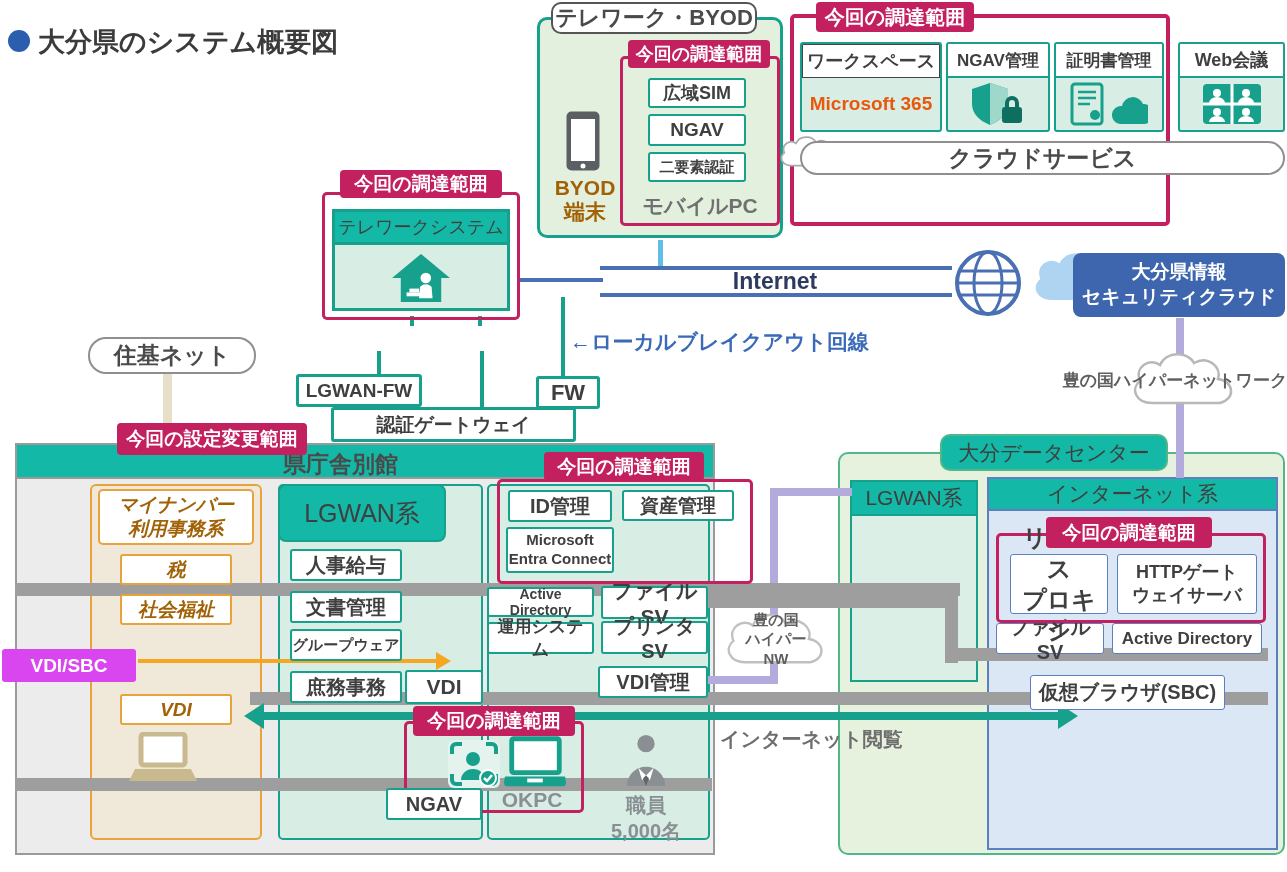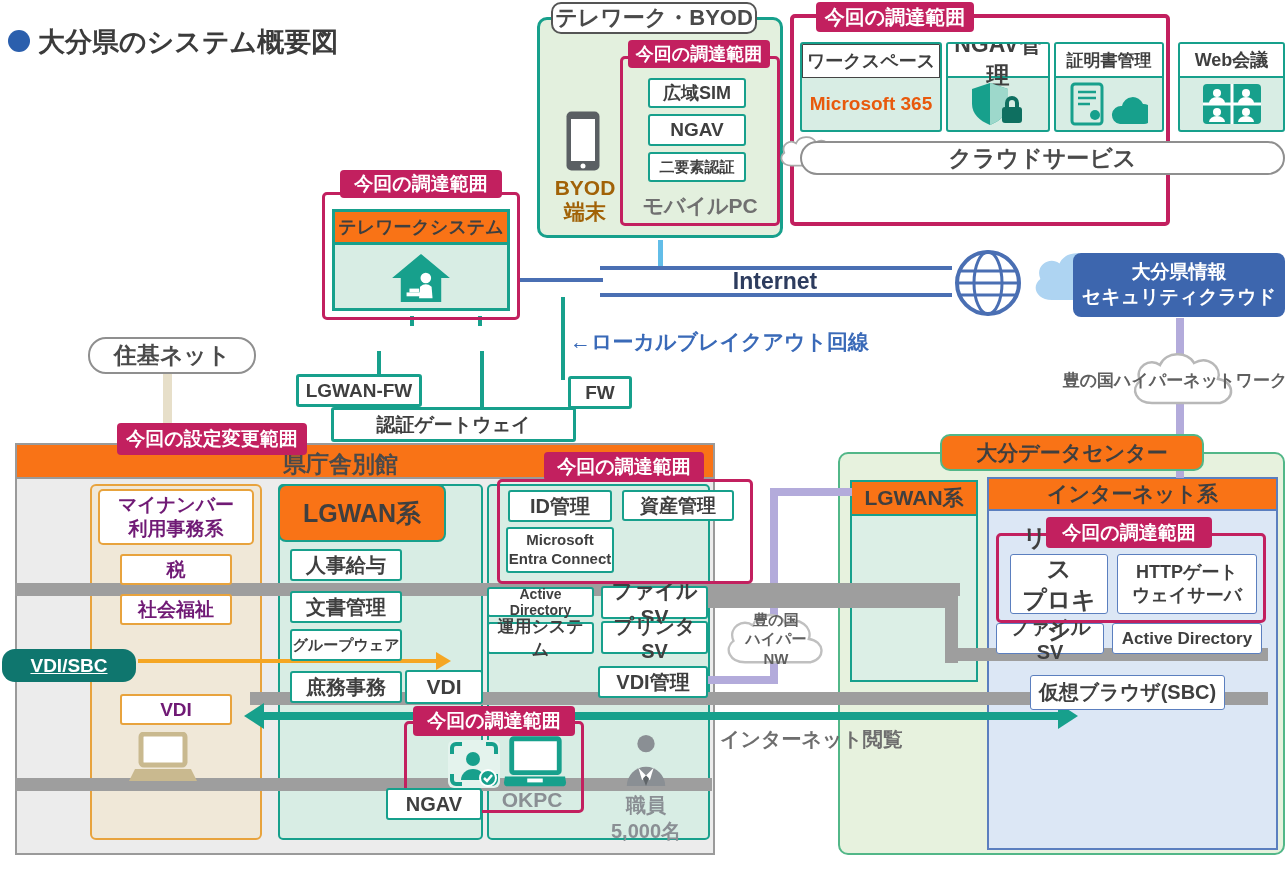--- a/index.html
+++ b/index.html
@@ -13,26 +13,26 @@
   .panel-green{background:#e3f0de;border:3px solid #17a08c;border-radius:10px;}
   .panel-gray{background:#ececec;border:2px solid #9a9a9a;}
   .panel-dc{background:#e7f2de;border:2.5px solid #52b788;border-radius:10px;}
   .zone-teal{background:#d8ede4;border:2.5px solid #17a08c;border-radius:5px;}
   .zone-beige{background:#f0e8d8;border:2px solid #e8a33d;border-radius:6px;}
   .zone-blue{background:#dce7f5;border:2px solid #5b7fbf;}
   .zone-dcgreen{background:#dcefe6;border:2px solid #17a08c;}
   
   .bx{background:#fff;border:2.5px solid #17a08c;border-radius:3px;font-weight:bold;color:#3f3f3f;}
   .bx-thick{border-width:3px;}
-  .bx-orange{background:#fff;border:2px solid #e8a33d;border-radius:3px;font-weight:bold;color:#701a75;}
+  .bx-orange{background:#fff;border:2px solid #e8a33d;border-radius:3px;font-weight:bold;color:#a16207;font-style:italic;}
   .bx-blue{background:#fff;border:2px solid #5b7fbf;border-radius:3px;font-weight:bold;color:#3f3f3f;}
   .pill{background:#fff;border:2.5px solid #8f8f8f;border-radius:18px;font-weight:bold;color:#4a4a4a;}
   .mag-label{background:#c2205f;color:#fff;font-weight:bold;border-radius:4px;z-index:30;}
   .mag-box{border:3.5px solid #c2205f;border-radius:5px;background:transparent;z-index:25;}
-  .hdr{background:#f97316;font-weight:bold;color:#3f3f3f;}
+  .hdr{background:#14b8a6;font-weight:normal;color:#3f3f3f;}
   .bar{background:#9e9e9e;z-index:5;}
   .tl{background:#17a08c;z-index:4;}
   .bl{background:#4a6fb3;z-index:4;}
   .pl{background:#b3abdb;z-index:4;}
   .card{background:#d8ede4;border:2.5px solid #17a08c;border-radius:3px;overflow:hidden;display:flex;flex-direction:column;}
   .card .chead{background:#fff;border-bottom:2px solid #17a08c;font-weight:bold;height:32px;display:flex;align-items:center;justify-content:center;}
   .card .cbody{flex:1;display:flex;align-items:center;justify-content:center;}
   .tri{width:0;height:0;position:absolute;z-index:6;}
   svg{display:block;}
 </style>
@@ -115,21 +115,21 @@
   <div class="abs bx ctr" style="left:648px;top:152px;width:98px;height:30px;font-size:15px;border-width:2px;z-index:26;">二要素認証</div>
   <div class="abs ctr bold" style="left:620px;top:192px;width:160px;height:28px;font-size:21px;color:#707070;z-index:26;">モバイルPC</div>
 
   <div class="abs mag-box" style="left:790px;top:14px;width:380px;height:212px;border-width:4px;z-index:8;"></div>
   <div class="abs mag-label ctr" style="left:816px;top:2px;width:158px;height:30px;font-size:20px;">今回の調達範囲</div>
   <div class="abs card" style="left:800px;top:42px;width:142px;height:90px;z-index:10;">
     <div class="chead" style="font-size:18px;border:1.5px solid #444;">ワークスペース</div>
     <div class="cbody bold" style="font-size:19px;color:#e8590c;">Microsoft 365</div>
   </div>
   <div class="abs card" style="left:946px;top:42px;width:104px;height:90px;z-index:10;">
-    <div class="chead" style="font-size:23px;text-align:center;">NGAV管理</div>
+    <div class="chead" style="font-size:17px;">NGAV管理</div>
     <div class="cbody">
         <span>
       <svg width="56" height="46" viewBox="0 0 56 46">
             <path d="M20 2 L38 8 V23 C38 33 30 40 20 44 C10 40 2 33 2 23 V8 Z" fill="#17a08c"></path>
             <path d="M20 2 L38 8 V23 C38 33 30 40 20 44 Z" fill="#9dd8cb"></path>
             <rect x="32" y="26" width="20" height="16" rx="3" fill="#0e6f60"></rect>
             <path d="M37 26 v-4 a5 5 0 0 1 10 0 v4" stroke="#0e6f60" stroke-width="4" fill="none"></path>
           </svg>
         </span>
     </div>
@@ -190,21 +190,21 @@
             <path d="M31 36 q6 -5 12 0 l1 12 h-14 z" fill="#fff"></path>
             <rect x="17" y="42" width="15" height="4" fill="#fff"></rect>
             <rect x="20" y="38" width="10" height="4" fill="#fff"></rect>
           </svg>
         </span>
     </div>
   </div>
   <div class="abs pill ctr" style="left:88px;top:337px;width:168px;height:37px;font-size:23px;z-index:10;">住基ネット</div>
 
   <div class="abs bx bx-thick ctr" style="left:296px;top:374px;width:126px;height:33px;font-size:19px;z-index:10;">LGWAN-FW</div>
-  <div class="abs bx bx-thick ctr" style="left:536px;top:376px;width:64px;height:33px;font-size:19px;z-index:10;margin-left:32px;">FW</div>
+  <div class="abs bx bx-thick ctr" style="left:536px;top:376px;width:64px;height:33px;font-size:22px;z-index:10;">FW</div>
   <div class="abs bx bx-thick ctr" style="left:331px;top:407px;width:245px;height:35px;font-size:19px;z-index:10;">認証ゲートウェイ</div>
   <div class="abs bold" style="left:570px;top:328px;font-size:21px;color:#3a6ab8;z-index:10;">←ローカルブレイクアウト回線</div>
   <div class="abs mag-label ctr" style="left:117px;top:423px;width:190px;height:32px;font-size:19px;">今回の設定変更範囲</div>
 
   <div class="abs" style="left:952px;top:247px;z-index:7;">
     <svg width="72" height="72" viewBox="0 0 72 72">
         <circle cx="36" cy="36" r="31" fill="#fff" stroke="#4a6fb3" stroke-width="4"></circle>
         <ellipse cx="36" cy="36" rx="14" ry="31" fill="none" stroke="#4a6fb3" stroke-width="3"></ellipse>
         <line x1="7" y1="24" x2="65" y2="24" stroke="#4a6fb3" stroke-width="3"></line>
         <line x1="5" y1="36" x2="67" y2="36" stroke="#4a6fb3" stroke-width="3"></line>
@@ -250,21 +250,21 @@
   <div class="abs bx ctr" style="left:508px;top:490px;width:104px;height:32px;font-size:20px;border-width:2px;z-index:26;">ID管理</div>
   <div class="abs bx ctr" style="left:622px;top:490px;width:112px;height:31px;font-size:19px;border-width:2px;z-index:26;">資産管理</div>
   <div class="abs bx ctr pre" style="left:506px;top:527px;width:108px;height:46px;font-size:15px;line-height:1.25;border-width:2px;z-index:26;">Microsoft
 Entra Connect</div>
   <div class="abs bx ctr" style="left:487px;top:587px;width:107px;height:30px;font-size:14px;border-width:2px;z-index:10;">Active Directory</div>
   <div class="abs bx ctr" style="left:601px;top:586px;width:107px;height:33px;font-size:21px;border-width:2px;z-index:10;">ファイルSV</div>
   <div class="abs bx ctr" style="left:487px;top:622px;width:107px;height:32px;font-size:17px;border-width:2px;z-index:10;">運用システム</div>
   <div class="abs bx ctr" style="left:601px;top:621px;width:107px;height:33px;font-size:20px;border-width:2px;z-index:10;">プリンタSV</div>
   <div class="abs bx ctr" style="left:598px;top:666px;width:110px;height:32px;font-size:20px;border-width:2px;z-index:10;">VDI管理</div>
 
-  <div class="abs ctr bold" style="left:2px;top:649px;width:134px;height:33px;background:#0f766e;color:#fff;font-size:19px;border-radius:13px;z-index:10;text-decoration:underline;">VDI/SBC</div>
+  <div class="abs ctr bold" style="left:2px;top:649px;width:134px;height:33px;background:#d946ef;color:#fff;font-size:19px;border-radius:3px;z-index:10;">VDI/SBC</div>
 
   <div class="abs mag-box" style="left:404px;top:721px;width:180px;height:92px;border-width:3px;"></div>
   <div class="abs mag-label ctr" style="left:413px;top:706px;width:162px;height:30px;font-size:19px;">今回の調達範囲</div>
   <div class="abs" style="left:448px;top:740px;z-index:26;">
     <svg width="52" height="48" viewBox="0 0 52 48">
         <rect width="52" height="48" rx="6" fill="#e4f3ed"></rect>
         <path d="M4 14 V8 a4 4 0 0 1 4-4 h6 M38 4 h6 a4 4 0 0 1 4 4 v6 M48 34 v6 a4 4 0 0 1 -4 4 h-6 M14 44 H8 a4 4 0 0 1 -4 -4 v-6" stroke="#17a08c" stroke-width="4" fill="none"></path>
         <circle cx="25" cy="19" r="7" fill="#17a08c"></circle>
         <path d="M13 40 a12 11 0 0 1 24 0 z" fill="#17a08c"></path>
         <circle cx="40" cy="38" r="8" fill="#17a08c" stroke="#fff" stroke-width="2"></circle>
@@ -286,21 +286,21 @@
         <circle cx="24" cy="10" r="9" fill="#8a8f94"></circle>
         <path d="M4 54 a20 20 0 0 1 40 0 z" fill="#8a8f94"></path>
         <path d="M16 35 l8 8 -4 5 z" fill="#fff"></path>
         <path d="M32 35 l-8 8 4 5 z" fill="#fff"></path>
         <path d="M24 43 l-3 3 3 8 3-8 z" fill="#5f6468"></path>
       </svg>
   </div>
   <div class="abs ctr pre bold" style="left:592px;top:790px;width:108px;height:56px;font-size:20px;color:#8a8f94;line-height:1.3;z-index:10;">職員
 5,000名</div>
 
-  <div class="abs hdr ctr" style="left:940px;top:434px;width:264px;height:37px;border:2.5px solid #52b788;border-radius:10px;font-size:21px;z-index:10;">大分データセンター</div>
+  <div class="abs hdr ctr" style="left:940px;top:434px;width:228px;height:37px;border:2.5px solid #52b788;border-radius:10px;font-size:21px;z-index:10;">大分データセンター</div>
   <div class="abs mag-box" style="left:996px;top:533px;width:270px;height:90px;"></div>
   <div class="abs mag-label ctr" style="left:1046px;top:517px;width:166px;height:31px;font-size:19px;">今回の調達範囲</div>
   <div class="abs bx-blue ctr pre" style="left:1010px;top:554px;width:98px;height:60px;font-size:24px;line-height:1.3;border-width:1.5px;z-index:26;">リバース
 プロキシ</div>
   <div class="abs bx-blue ctr pre" style="left:1117px;top:554px;width:140px;height:60px;font-size:18px;line-height:1.3;border-width:1.5px;z-index:26;">HTTPゲート
 ウェイサーバ</div>
   <div class="abs bx-blue ctr" style="left:996px;top:623px;width:108px;height:31px;font-size:20px;border-width:1.5px;z-index:10;">ファイルSV</div>
   <div class="abs bx-blue ctr" style="left:1112px;top:623px;width:150px;height:31px;font-size:17px;border-width:1.5px;z-index:10;">Active Directory</div>
   <div class="abs bx-blue ctr" style="left:1030px;top:675px;width:195px;height:35px;font-size:20px;border-width:1.5px;z-index:10;">仮想ブラウザ(SBC)</div>
 

